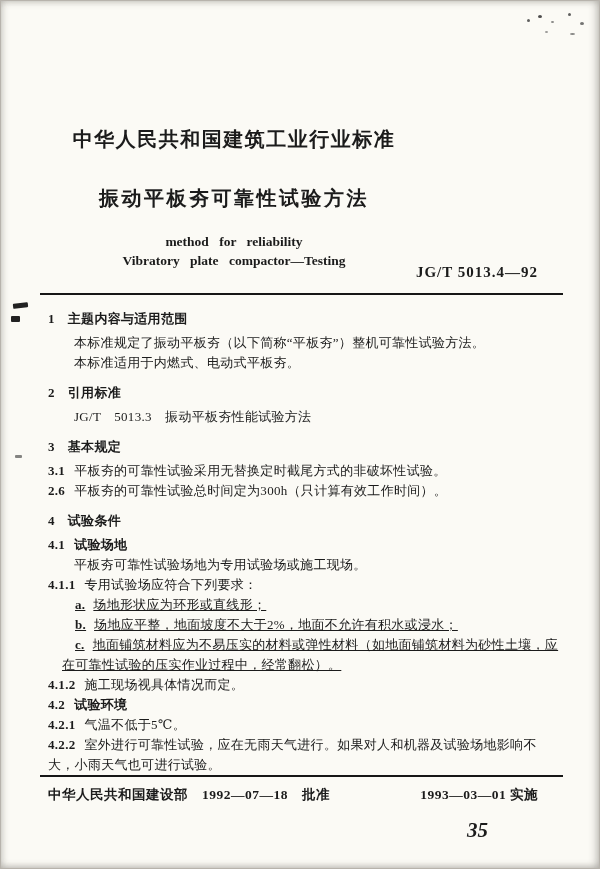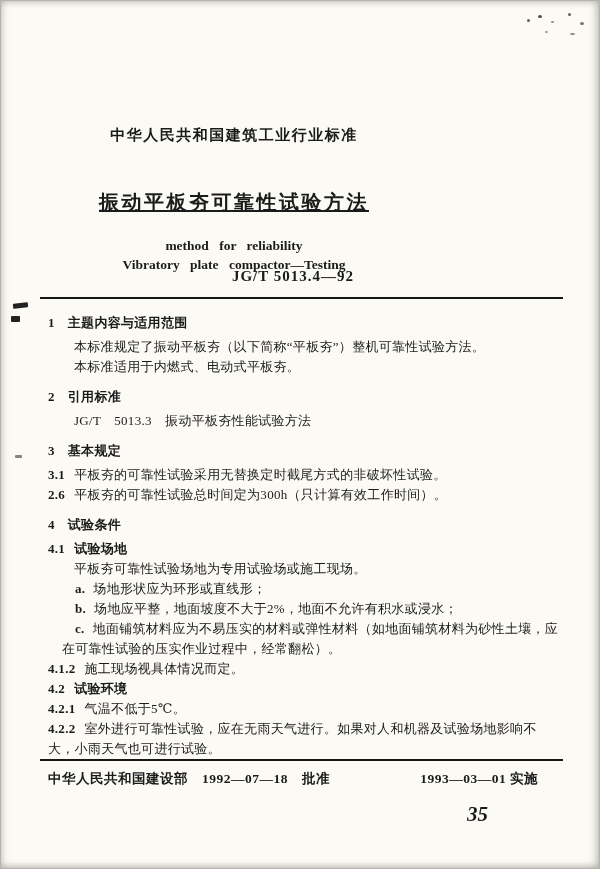--- a/index.html
+++ b/index.html
@@ -18,39 +18,39 @@
       inset 4px 0 6px rgba(60,55,50,.12),
       inset 0 -4px 6px rgba(60,55,50,.16),
       inset 0 4px 6px rgba(60,55,50,.10);
     overflow:hidden;
   }
 
   .content { padding:0 40px 0 48px; }
 
   
   .header-block { width:372px; margin-top:126px; text-align:center; }
-  .std-label { font-weight:bold; font-size:15px; letter-spacing:1.5px; }
-  .doc-title { margin-top:44px; font-size:20px; font-weight:bold; letter-spacing:2.5px;text-decoration:underline; }
+  .std-label { font-weight:bold; font-size:20px; letter-spacing:1.5px; }
+  .doc-title { margin-top:32px; font-size:20px; font-weight:bold; letter-spacing:2.5px; }
   .en-title  { margin-top:20px; font-weight:bold; font-size:13.5px; line-height:19px; word-spacing:7px; }
-  .std-no    { text-align:center; padding-right:22px; margin-top:-6px;
+  .std-no    { text-align:right; padding-right:22px; margin-top:-6px;
                font-weight:bold; font-size:15px; letter-spacing:1px; }
 
   .rule { border:none; border-top:2px solid #161616; height:0; }
   .top-rule    { margin:12px -3px 0 -8px; }
   .bottom-rule { margin:0 -3px 0 -8px; }
 
   
   .body-text { margin-top:14px; font-size:13px; line-height:20px; letter-spacing:.3px; }
   .sec-heading { font-weight:bold; margin:10px 0 4px; }
   .sec-heading .num { margin-right:13px; }
   .para { }
   .indent { text-indent:2em; }
   .clause .cnum { font-weight:bold; margin-right:9px; }
   .sub { font-weight:bold; }
-  .list-item { padding-left:27px; }
+  .list-item { padding-left:27px;text-decoration:underline; }
   .list-item.wrap { padding-left:14px; text-indent:13px; }
   .list-item .marker { font-weight:bold; margin-right:8px; }
 
   
   .footer { }
   .footer-row { display:flex; justify-content:space-between; align-items:baseline;
                 margin-top:9px; padding-right:22px;
                 font-weight:bold; font-size:13.5px; letter-spacing:.5px; }
   .page-num { margin-top:14px; text-align:right; padding-right:72px;
               font-style:italic; font-weight:bold; font-size:21px; }
@@ -122,20 +122,23 @@
         <span class="cnum">2.6</span><span>平板夯的可靠性试验总时间定为300h（只计算有效工作时间）。</span>
       </div>
 
       <div class="sec-heading">
         <span class="num">4</span><span>试验条件</span>
       </div>
       <div class="para clause sub">
         <span class="cnum">4.1</span><span>试验场地</span>
       </div>
       <div class="para indent">平板夯可靠性试验场地为专用试验场或施工现场。</div>
+      <div class="para clause">
+        <span class="cnum">4.1.1</span><span>专用试验场应符合下列要求：</span>
+      </div>
       <div class="para list-item">
         <span class="marker">a.</span><span>场地形状应为环形或直线形；</span>
       </div>
       <div class="para list-item">
         <span class="marker">b.</span><span>场地应平整，地面坡度不大于2%，地面不允许有积水或浸水；</span>
       </div>
       <div class="para list-item wrap">
         <span class="marker">c.</span><span>地面铺筑材料应为不易压实的材料或弹性材料（如地面铺筑材料为砂性土壤，应在可靠性试验的压实作业过程中，经常翻松）。</span>
       </div>
       <div class="para clause">

